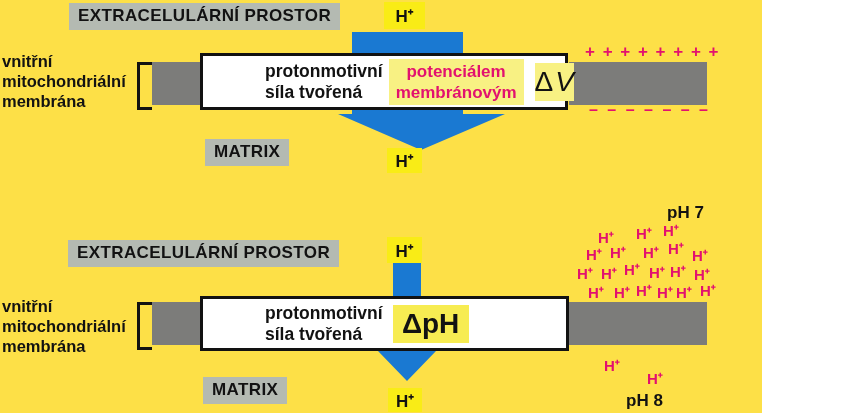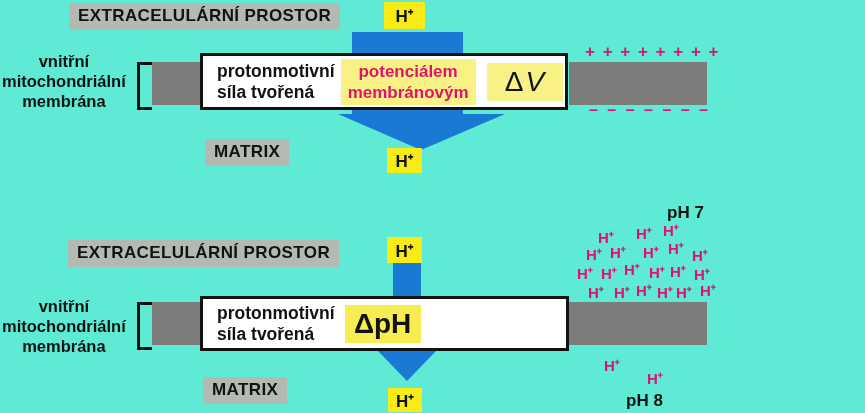--- a/index.html
+++ b/index.html
@@ -1,37 +1,37 @@
 <!DOCTYPE html>
 <html><head>
 <meta charset="utf-8">
 <style>
   html,body { margin:0; padding:0; background:#fff; }
   .canvas {
-    position:relative; width:865px; height:413px; background:#5eead4;
+    position:relative; width:762px; height:413px; background:#fde047;
     font-family:"Liberation Sans", sans-serif; overflow:hidden;
   }
   .abs { position:absolute; }
   .glabel {
     background:#b4bab2; color:#121212; font-weight:700; font-size:17px;
     padding:3px 9px 4px 9px; letter-spacing:0.4px; white-space:nowrap; z-index:4;
   }
   .htag {
     background:#f9ec16; color:#121212; font-weight:700; font-size:17px;
     display:flex; align-items:center; justify-content:center; z-index:4;
   }
   .membrane { background:#7c7c7a; z-index:2; }
   .bracket {
     border-left:3px solid #121212; border-top:3px solid #121212;
     border-bottom:3px solid #121212; z-index:2;
   }
-  .mlabel { font-size:16.5px; font-weight:600; color:#121212; line-height:20px; z-index:2;text-align:center; }
+  .mlabel { font-size:16.5px; font-weight:600; color:#121212; line-height:20px; z-index:2; }
   .forcebox {
     background:#ffffff; border:3px solid #121212; display:flex; align-items:center;
-    box-sizing:border-box; z-index:3;
+    box-sizing:border-box; z-index:3;padding-left:48px;
   }
   .forcetext { font-size:17.5px; font-weight:700; color:#121212; line-height:21px; white-space:nowrap; }
   .highlight {
     font-size:17px; font-weight:700; color:#e2116f; text-align:center;
     line-height:21px; padding:2px 7px; white-space:nowrap;
   }
   .symbolbox { display:flex; align-items:center; justify-content:center; color:#121212; }
   .sym { font-size:28px; font-weight:500; }
   .sym-italic { font-style:italic; margin-left:2px; }
   .sym-bold { font-weight:700; }

